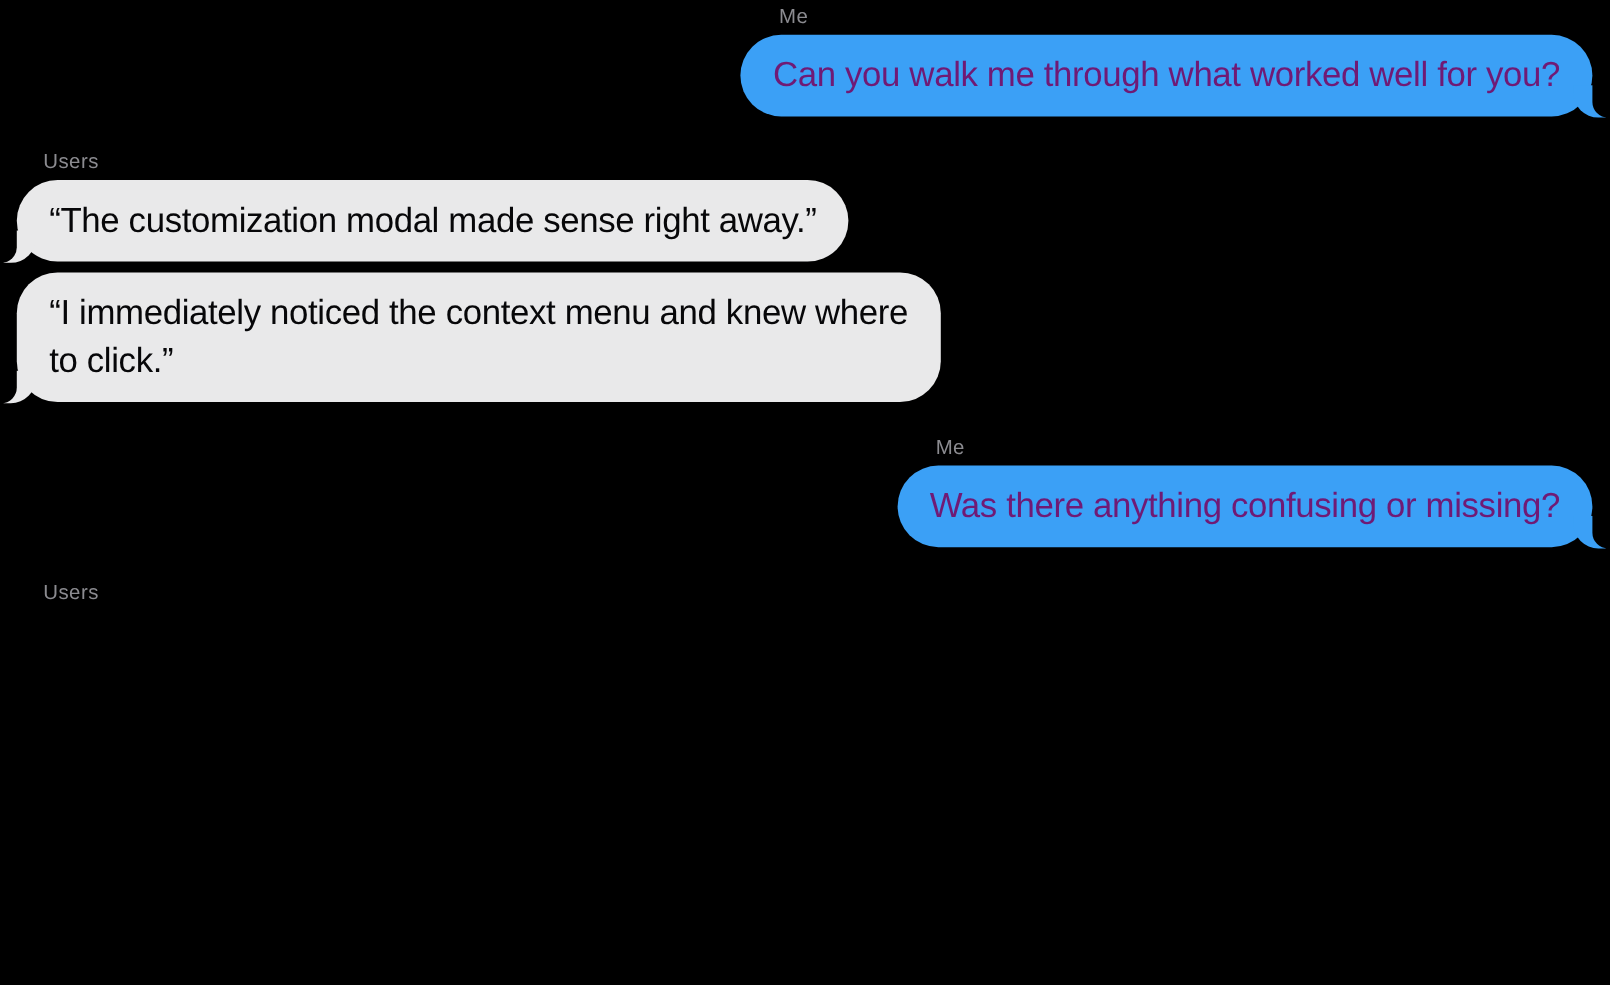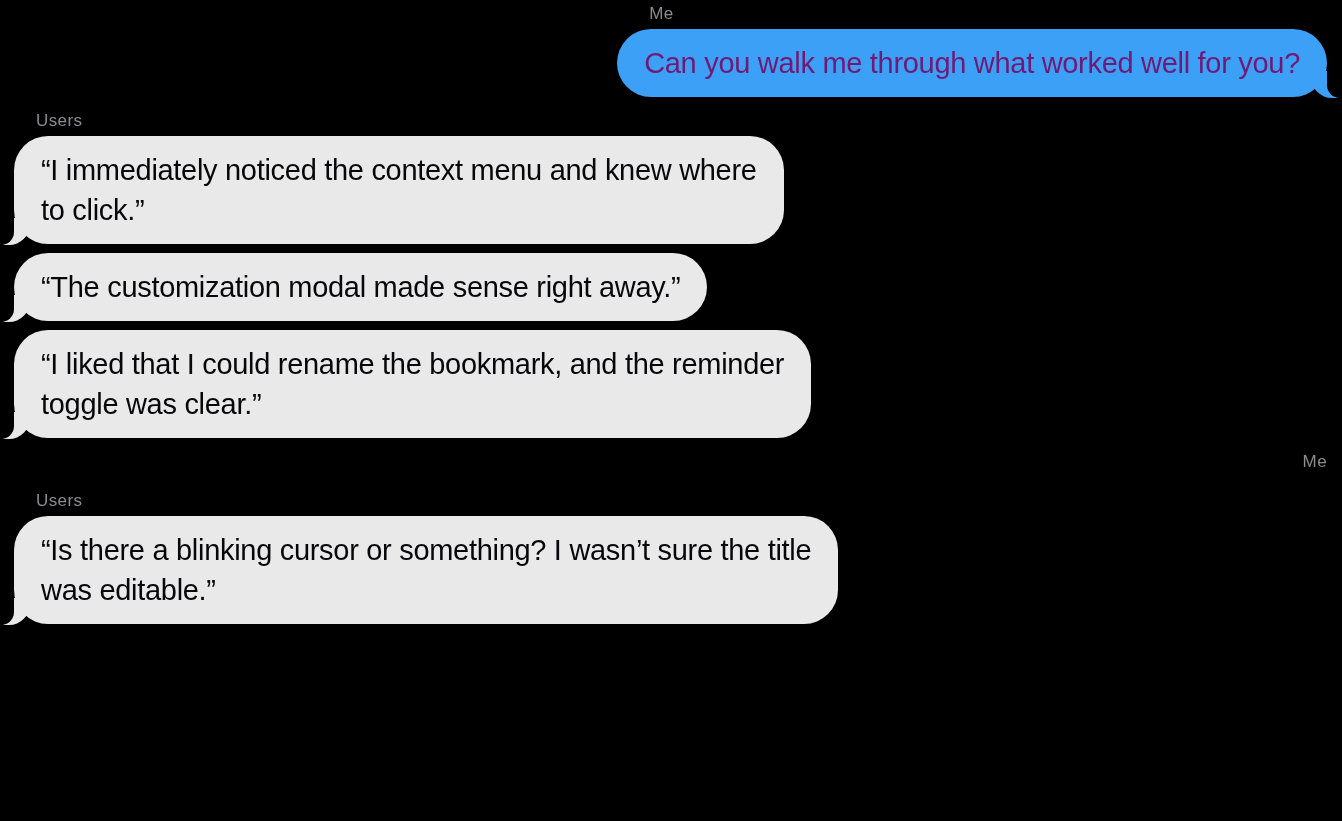--- a/index.html
+++ b/index.html
@@ -13,21 +13,21 @@
   body{
     background:var(--bg);
     font-family:"Liberation Sans","DejaVu Sans",sans-serif;
   }
   .chat{
     width:1342px;height:700px;
     padding:5px 15px 0 14px;
     display:flex;flex-direction:column;
   }
   .group{display:flex;flex-direction:column;}
-  .group + .group{margin-top:15px;}
+  .group + .group{margin-top:29px;}
   .group.right{align-items:flex-end;}
   .group.left{align-items:flex-start;}
   .cluster{display:inline-flex;flex-direction:column;}
   .right .cluster{align-items:flex-end;}
   .left .cluster{align-items:flex-start;}
   .sender-label{
     align-self:stretch;
     text-align:left;
     font-size:17px;line-height:18px;
     letter-spacing:.4px;
@@ -78,35 +78,32 @@
   <section class="group right">
     <div class="cluster">
       <div class="sender-label">Me</div>
       <div class="bubble me">Can you walk me through what worked well for you?</div>
     </div>
   </section>
 
   <section class="group left">
     <div class="cluster">
       <div class="sender-label">Users</div>
+      <div class="bubble them">“The customization modal made sense right away.”</div>
       <div class="bubble them">“I immediately noticed the context menu and knew where
 to click.”</div>
-      <div class="bubble them">“The customization modal made sense right away.”</div>
-      <div class="bubble them">“I liked that I could rename the bookmark, and the reminder
-toggle was clear.”</div>
     </div>
   </section>
 
   <section class="group right">
     <div class="cluster">
       <div class="sender-label">Me</div>
+      <div class="bubble me">Was there anything confusing or missing?</div>
     </div>
   </section>
 
   <section class="group left">
     <div class="cluster">
       <div class="sender-label">Users</div>
-      <div class="bubble them">“Is there a blinking cursor or something? I wasn’t sure the title
-was editable.”</div>
     </div>
   </section>
 
 </main>
 
 </body></html>

